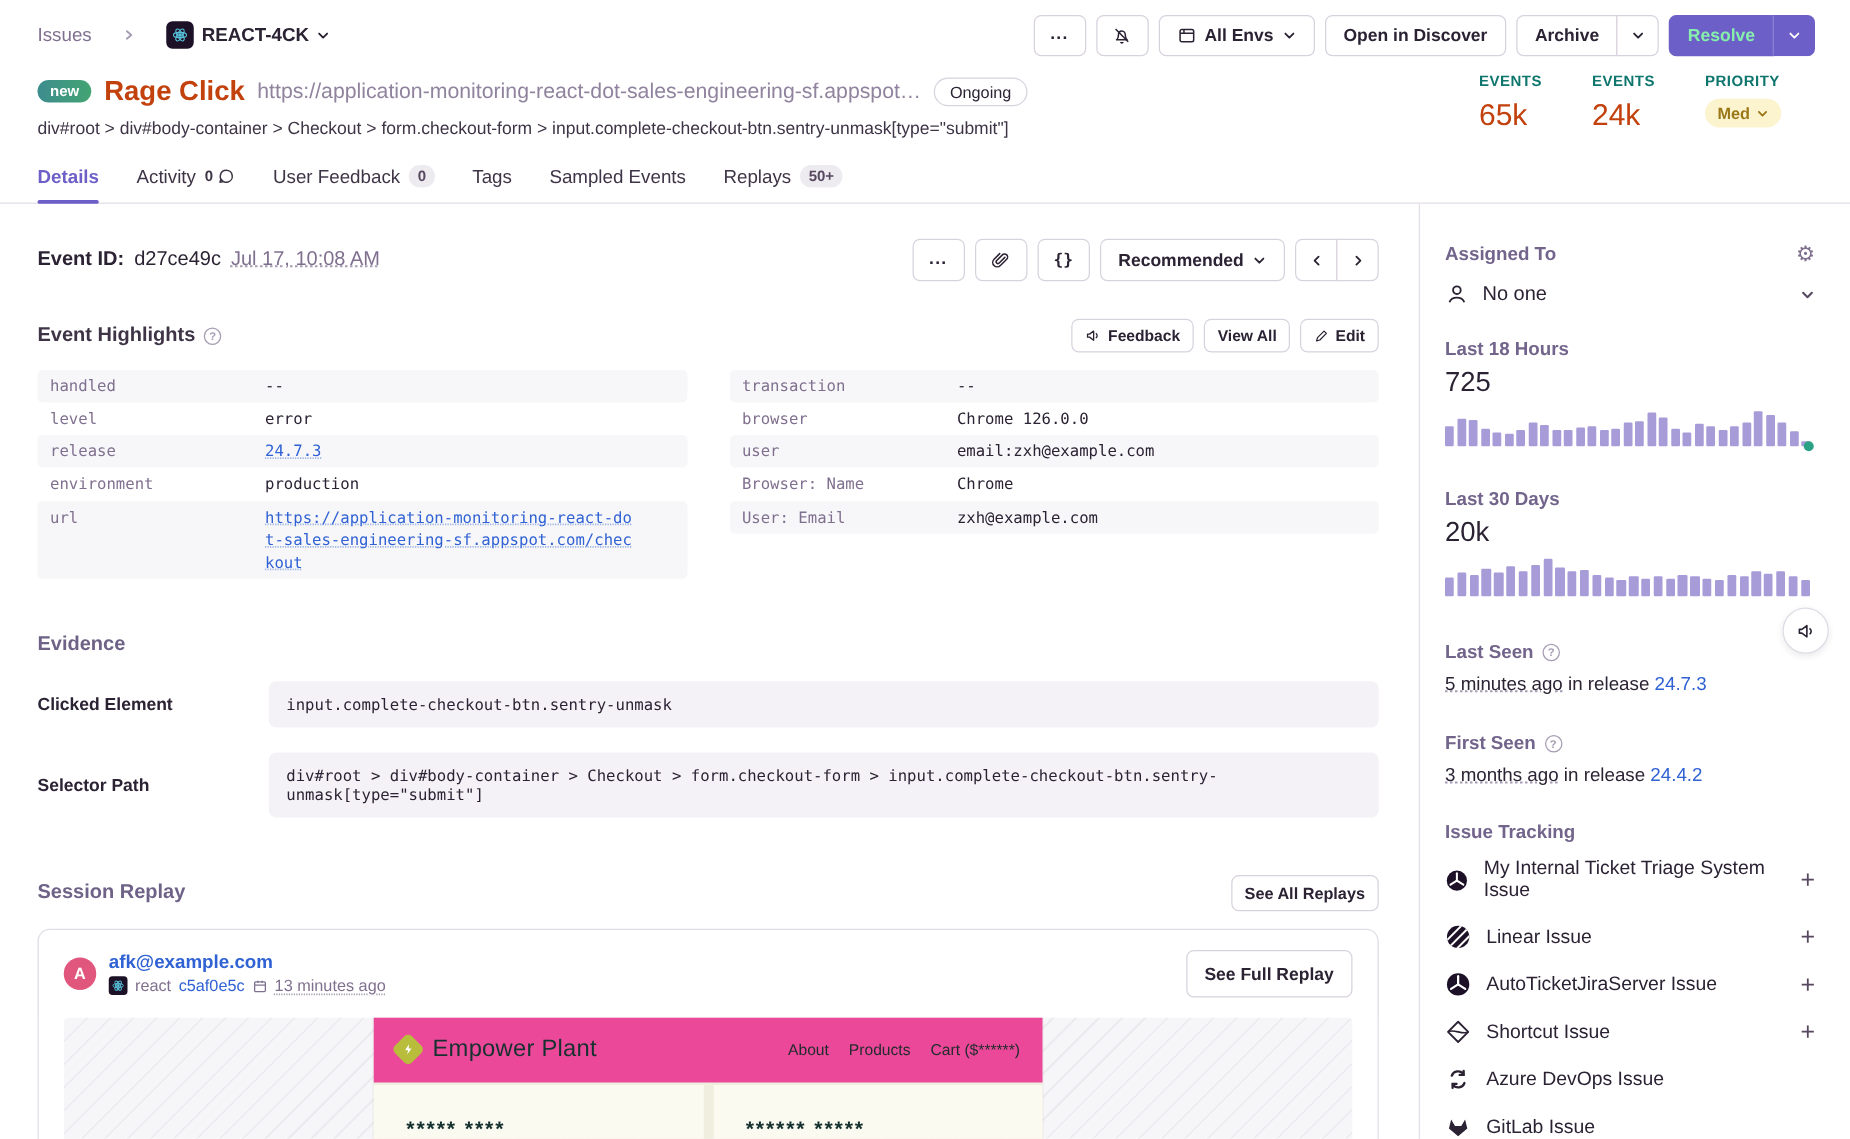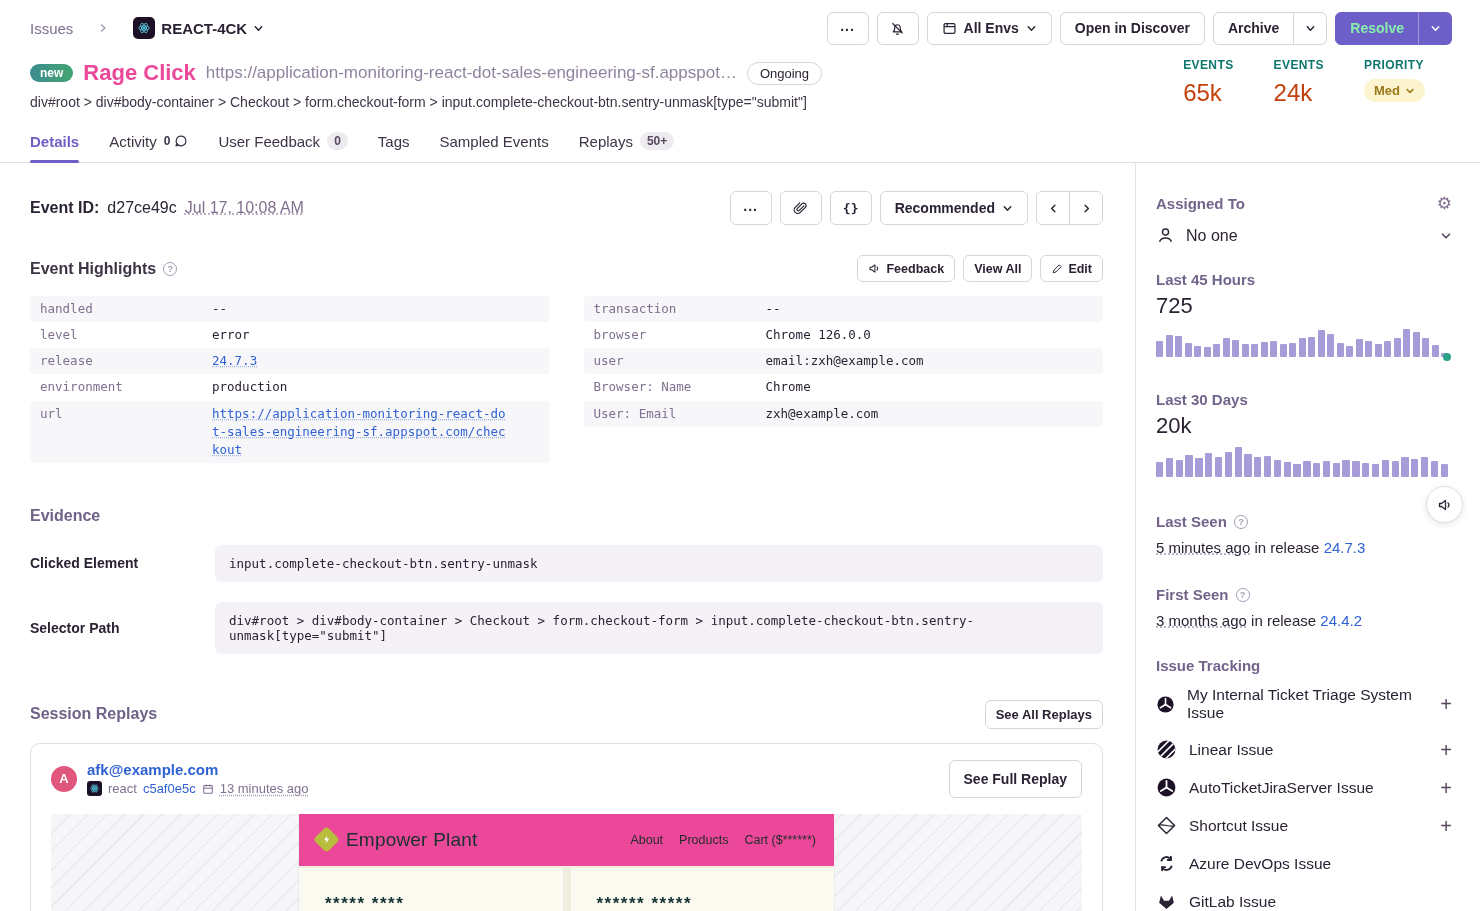--- a/index.html
+++ b/index.html
@@ -29,21 +29,21 @@
   .btn-primary { background:#6C5FC7; border-color:#6C5FC7; color:#86efac; }
   .seg-chev { width:34px; padding:0; }
   .btn-primary.seg-chev { border-left:1px solid rgba(255,255,255,.35); }
   .ellipsis-glyph { font-weight:700; letter-spacing:1px; font-size:14px; position:relative; top:-2px; }
 
   
   .issue-header { padding:8px 28px 0 30px; position:relative; }
   .title-row { display:flex; align-items:center; gap:10px; max-width:950px; }
   .badge-new { background:linear-gradient(90deg,#3D8C8F,#43A472); color:#fff; font-size:12px; font-weight:700;
                padding:2px 10px; border-radius:10px; }
-  .issue-title { font-size:22px; font-weight:700; color:#ec4899; white-space:nowrap; }
+  .issue-title { font-size:22px; font-weight:700; color:#c2410c; white-space:nowrap; }
   .issue-url { font-size:17px; color:#90839E; white-space:nowrap; overflow:hidden; max-width:560px; }
   .badge-ongoing { border:1px solid #D8D2DE; border-radius:16px; padding:3px 12px; font-size:13px; color:#2B2233; background:#fff; }
   .culprit { margin-top:8px; font-size:14px; color:#3E3446; }
   .header-stats { position:absolute; top:6px; right:55px; display:flex; gap:40px; }
   .stat-col { display:flex; flex-direction:column; gap:7px; }
   .stat-label { font-size:12px; font-weight:700; color:#0f766e; letter-spacing:.4px; }
   .stat-value { font-size:24px; color:#c2410c; cursor:pointer; }
   .badge-priority { background:#FCF3CF; color:#9A7818; font-size:13px; font-weight:700; border-radius:14px;
                     padding:4px 10px; display:inline-flex; align-items:center; gap:5px; cursor:pointer; width:max-content; }
 
@@ -384,21 +384,21 @@
       <span class="ev-label">Clicked Element</span>
       <span class="code-box mono">input.complete-checkout-btn.sentry-unmask</span>
     </div>
     <div class="ev-row">
       <span class="ev-label">Selector Path</span>
       <span class="code-box mono">div#root &gt; div#body-container &gt; Checkout &gt; form.checkout-form &gt; input.complete-checkout-btn.sentry-unmask[type="submit"]</span>
     </div>
 
     <div class="section-head" style="margin-top:46px;">
       <div class="section-title muted">
-          <span>Session Replays</span>
+          <span>Session Replay</span>
         </div>
       <button class="btn btn-xs" style="height:29px;font-size:13px;">See All Replays</button>
     </div>
     <div class="replay-card">
       <div class="replay-user-row">
         <span class="avatar">A</span>
         <div class="replay-user-col">
           <span class="replay-email">afk@example.com</span>
           <span class="replay-meta">
             <span class="mini-proj">
@@ -468,21 +468,21 @@
         <span class="assignee-name">No one</span>
         <span class="assignee-chev">
           <svg width="12" height="12" viewBox="0 0 12 12">
               <path d="M2.5 4.2 6 7.8 9.5 4.2" fill="none" stroke="#57475F" stroke-width="1.6" stroke-linecap="round" stroke-linejoin="round"></path>
             </svg>
         </span>
       </div>
     </div>
 
     <div class="sb-section">
-      <span class="sb-title">Last 45 Hours</span>
+      <span class="sb-title">Last 18 Hours</span>
       <div class="sb-big-num">725</div>
       <div class="sparkline dot" id="chart24">
           <div class="bar" style="height: 55%; background: rgb(167, 156, 216);"></div>
           <div class="bar" style="height: 75%; background: rgb(167, 156, 216);"></div>
           <div class="bar" style="height: 70%; background: rgb(167, 156, 216);"></div>
           <div class="bar" style="height: 48%; background: rgb(167, 156, 216);"></div>
           <div class="bar" style="height: 38%; background: rgb(167, 156, 216);"></div>
           <div class="bar" style="height: 33%; background: rgb(167, 156, 216);"></div>
           <div class="bar" style="height: 45%; background: rgb(167, 156, 216);"></div>
           <div class="bar" style="height: 64%; background: rgb(167, 156, 216);"></div>

